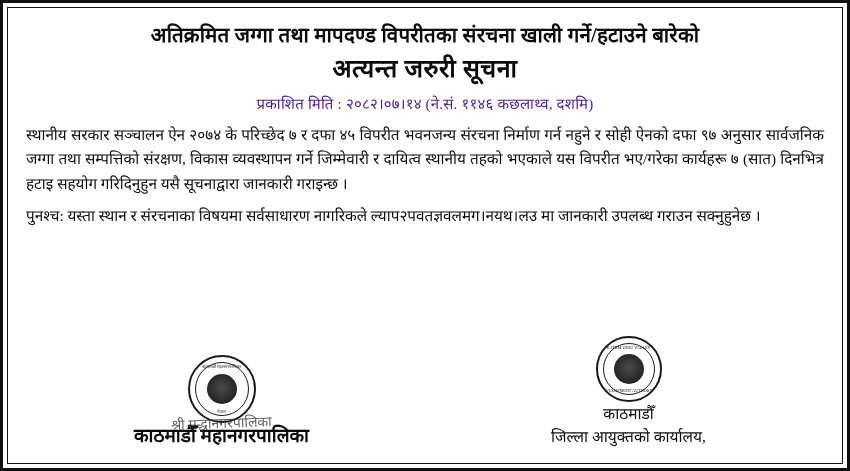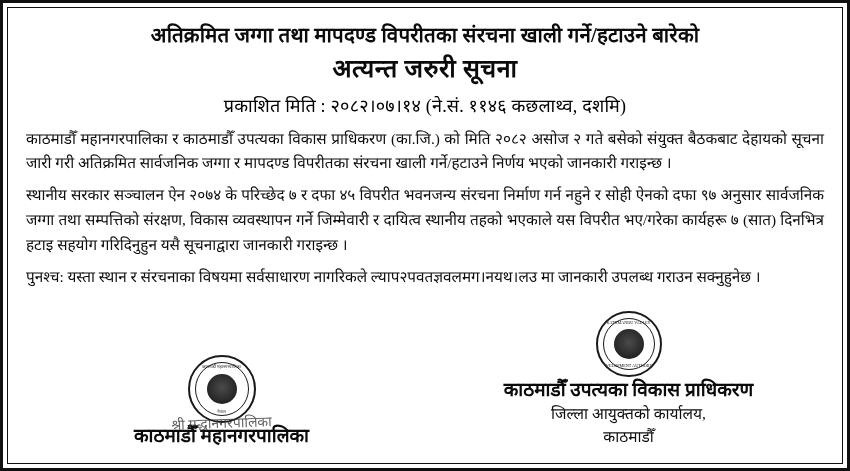--- a/index.html
+++ b/index.html
@@ -43,22 +43,22 @@
     text-align: center;
     font-family: "Liberation Serif", serif;
     font-weight: bold;
     font-size: 25px;
     color: #0b0b0b;
     letter-spacing: 0.5px;
   }
   .publish-date {
     text-align: center;
     font-family: "Liberation Serif", serif;
-    font-size: 18px;
-    color: #000000;
+    font-size: 15px;
+    color: #4c1d95;
     margin-top: 9px;
     letter-spacing: 0.2px;
   }
   .body-text {
     margin-top: 10px;
     font-family: "Liberation Serif", serif;
     font-size: 15.3px;
     line-height: 1.62;
     color: #0d0d0d;
     text-align: justify;
@@ -166,21 +166,20 @@
 <body>
 
 <div class="notice">
   <div class="notice-inner">
 
     <div class="headline">अतिक्रमित जग्गा तथा मापदण्ड विपरीतका संरचना खाली गर्ने/हटाउने बारेको</div>
     <div class="headline-big">अत्यन्त जरुरी सूचना</div>
     <div class="publish-date">प्रकाशित मिति : २०८२।०७।१४ (ने.सं. ११४६ कछलाथ्व, दशमि)</div>
 
     <div class="body-text">
-      <p>काठमाडौँ महानगरपालिका र काठमाडौँ उपत्यका विकास प्राधिकरण (का.जि.) को मिति २०८२ असोज २ गते बसेको संयुक्त बैठकबाट देहायको सूचना जारी गरी अतिक्रमित सार्वजनिक जग्गा र मापदण्ड विपरीतका संरचना खाली गर्ने/हटाउने निर्णय भएको जानकारी गराइन्छ ।</p>
       <p>स्थानीय सरकार सञ्चालन ऐन २०७४ के परिच्छेद ७ र दफा ४५ विपरीत भवनजन्य संरचना निर्माण गर्न नहुने र सोही ऐनको दफा ९७ अनुसार सार्वजनिक जग्गा तथा सम्पत्तिको संरक्षण, विकास व्यवस्थापन गर्ने जिम्मेवारी र दायित्व स्थानीय तहको भएकाले यस विपरीत भए/गरेका कार्यहरू ७ (सात) दिनभित्र हटाइ सहयोग गरिदिनुहुन यसै सूचनाद्वारा जानकारी गराइन्छ ।</p>
       <p>पुनश्च: यस्ता स्थान र संरचनाका विषयमा सर्वसाधारण नागरिकले ल्याप२पवतज्ञवलमग।नयथ।लउ मा जानकारी उपलब्ध गराउन सक्नुहुनेछ ।</p>
     </div>
 
     <div class="footer">
 
       <div class="org left">
         <div class="seal">
           <div class="seal-text top">काठमाडौँ महानगरपालिका</div>
           <div class="seal-core"></div>
@@ -189,20 +188,19 @@
         <div class="org-name">काठमाडौँ महानगरपालिका</div>
         <div class="signature">श्री मद्धानगरपालिका</div>
       </div>
 
       <div class="org right">
         <div class="seal">
           <div class="seal-text top">KATHMANDU VALLEY</div>
           <div class="seal-core"></div>
           <div class="seal-text bottom">DEVELOPMENT AUTHORITY</div>
         </div>
-        <div class="org-name">काठमाडौँ उपत्यका विकास प्राधिकरण</div>
+        <div class="org-sub">काठमाडौँ</div>
         <div class="org-sub">जिल्ला आयुक्तको कार्यालय,</div>
-        <div class="org-sub">काठमाडौँ</div>
       </div>
 
     </div>
   </div>
 </div>
 
 </body></html>

